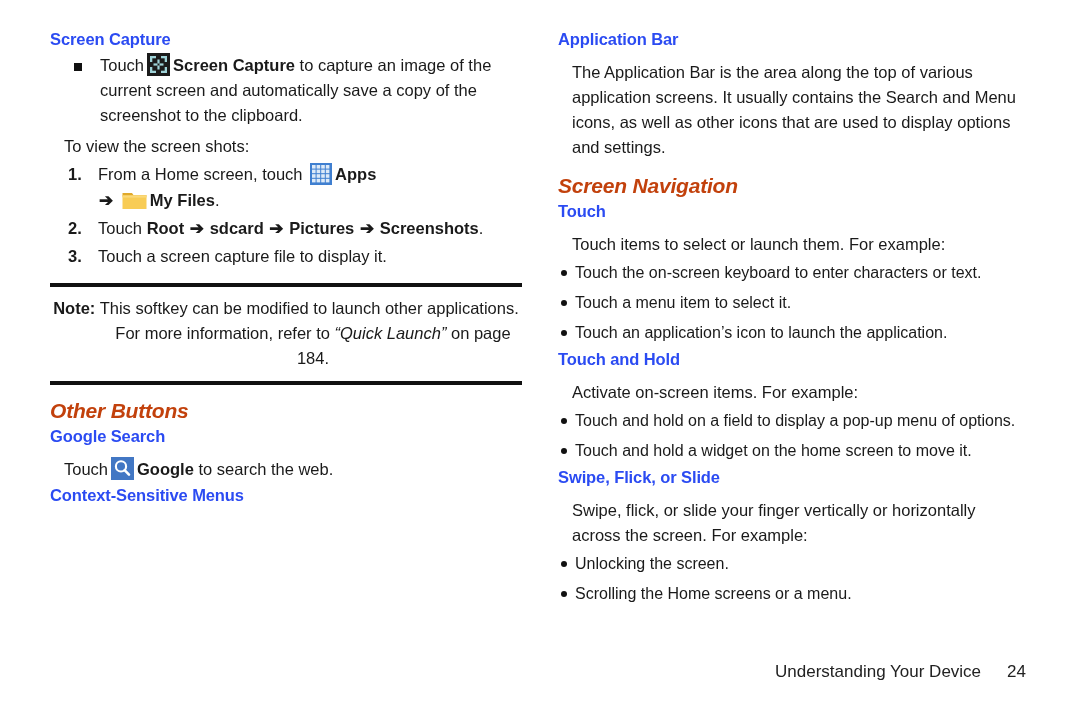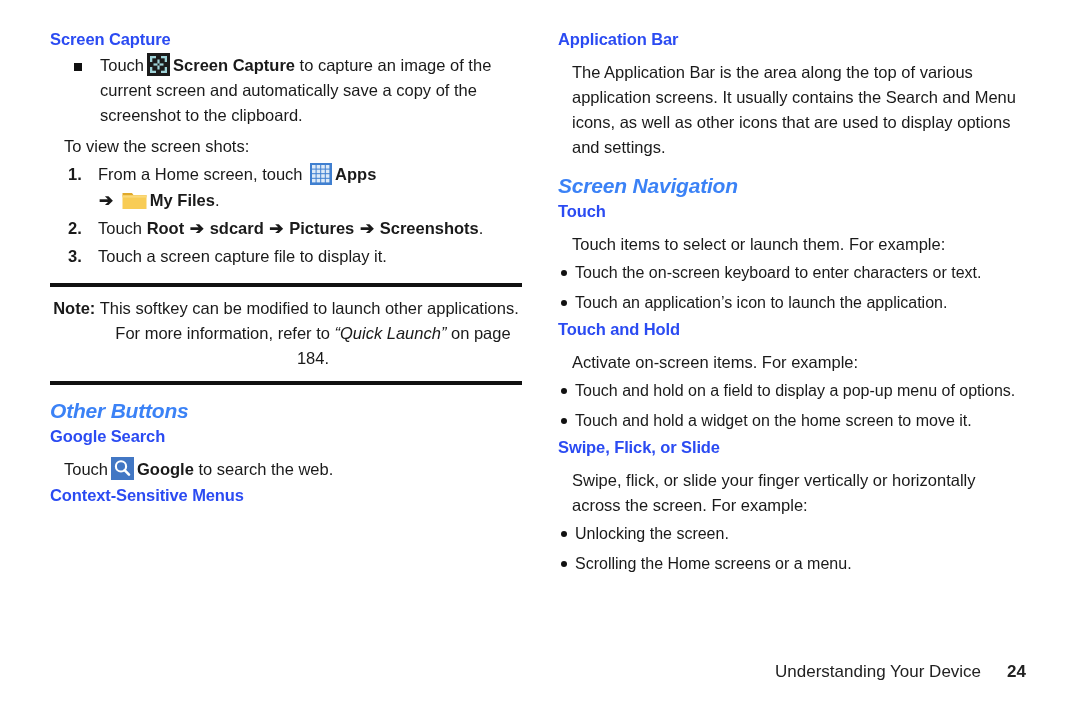--- a/index.html
+++ b/index.html
@@ -25,21 +25,21 @@
     top: 30px;
   }
   .col-left  { left: 50px;  width: 472px; }
   .col-right { left: 558px; width: 468px; }
 
   
   h1.sec-title {
     font-size: 21px;
     font-weight: bold;
     font-style: italic;
-    color: #3b82f6;
+    color: #c2410c;
     margin: 14px 0 2px 0;
     letter-spacing: -0.2px;
   }
   h2.sub-title {
     font-size: 16.5px;
     font-weight: bold;
     color: #2B4BF2;
     margin: 4px 0 3px 0;
     letter-spacing: -0.1px;
   }
@@ -146,21 +146,21 @@
 
   
   .footer {
     position: absolute;
     right: 54px;
     bottom: 38px;
     font-size: 17px;
     color: #222;
     white-space: nowrap;
   }
-  .footer .pg { margin-left: 26px; font-size: 17px; font-weight: bold; }
+  .footer .pg { margin-left: 26px; font-size: 17px; }
 
   
   .icon {
     display: inline-block;
     vertical-align: -5px;
     margin: 0 3px;
   }
   .icon svg { display: block; }
   .arrow {
     font-weight: bold;
@@ -269,20 +269,21 @@
     <p class="body">The Application Bar is the area along the top of various application screens. It usually contains the Search and Menu icons, as well as other icons that are used to display options and settings.</p>
 
     <h1 class="sec-title">Screen Navigation</h1>
 
     <h2 class="sub-title">Touch</h2>
 
     <p class="body">Touch items to select or launch them. For example:</p>
 
     <ul class="rd">
       <li><span>Touch the on-screen keyboard to enter characters or text.</span></li>
+      <li><span>Touch a menu item to select it.</span></li>
       <li><span>Touch an application’s icon to launch the application.</span></li>
     </ul>
 
     <h2 class="sub-title">Touch and Hold</h2>
 
     <p class="body">Activate on-screen items. For example:</p>
 
     <ul class="rd">
       <li><span>Touch and hold on a field to display a pop-up menu of options.</span></li>
       <li><span>Touch and hold a widget on the home screen to move it.</span></li>

